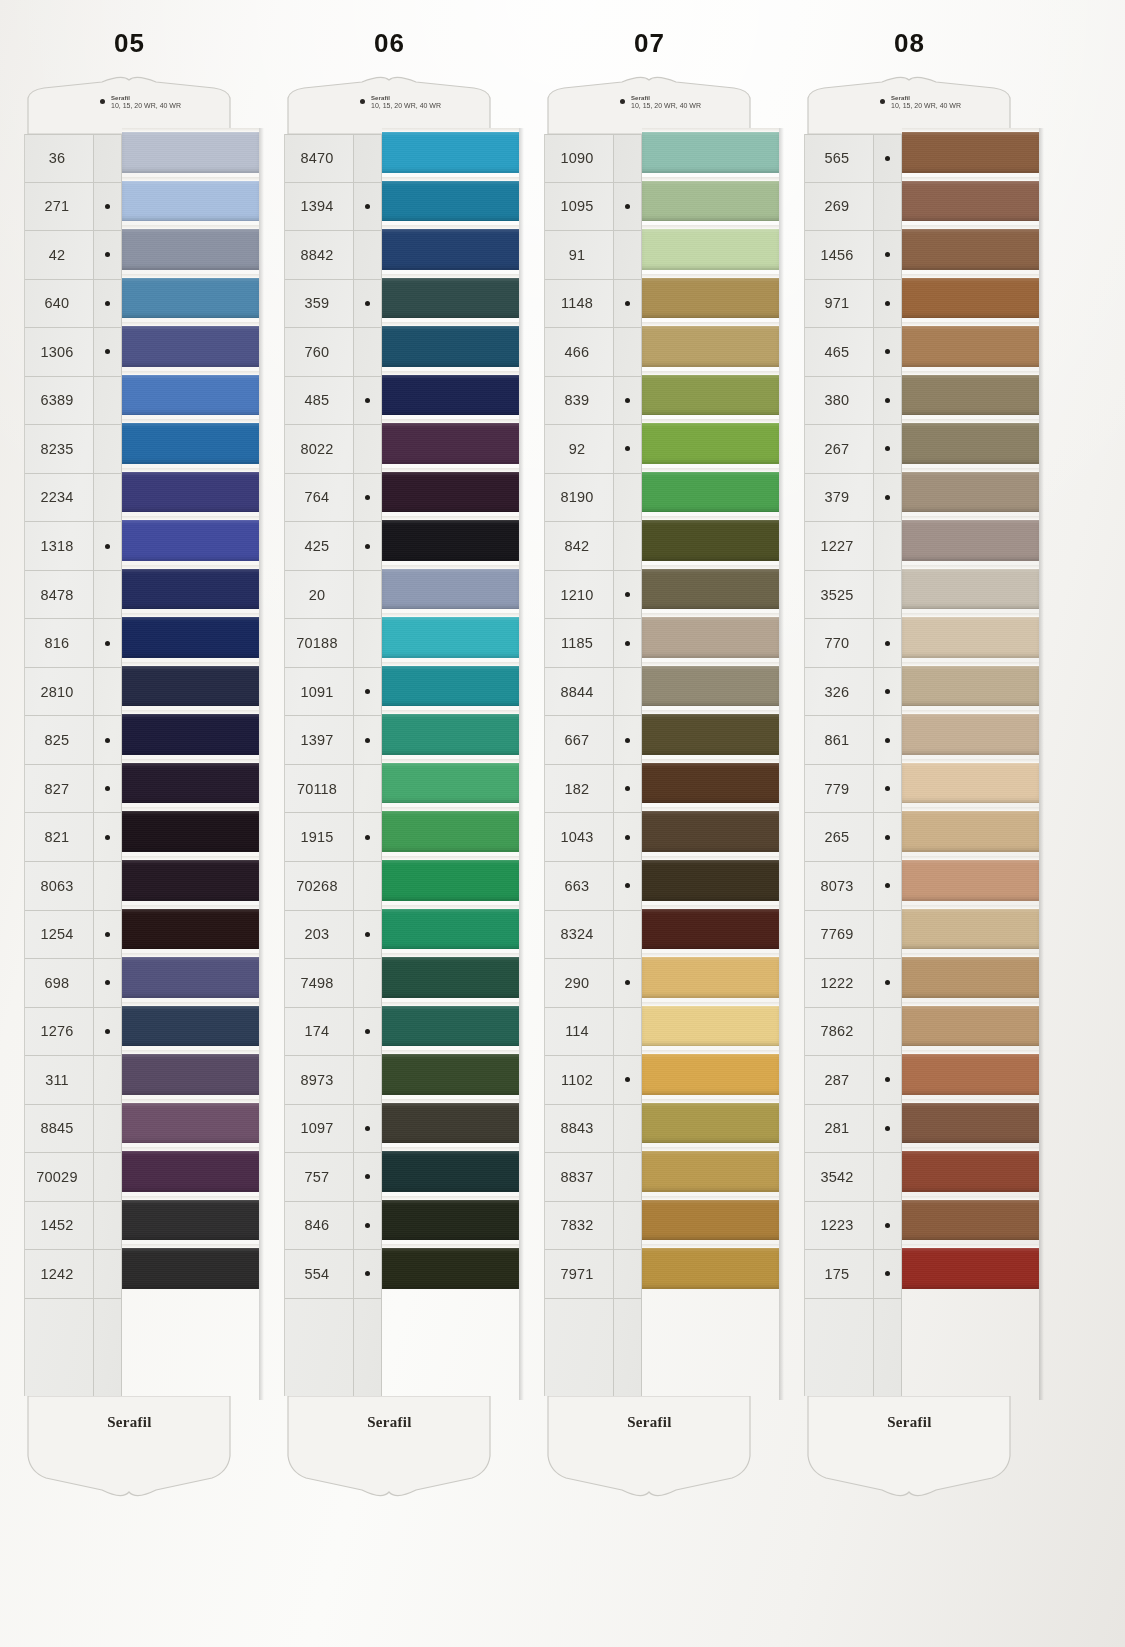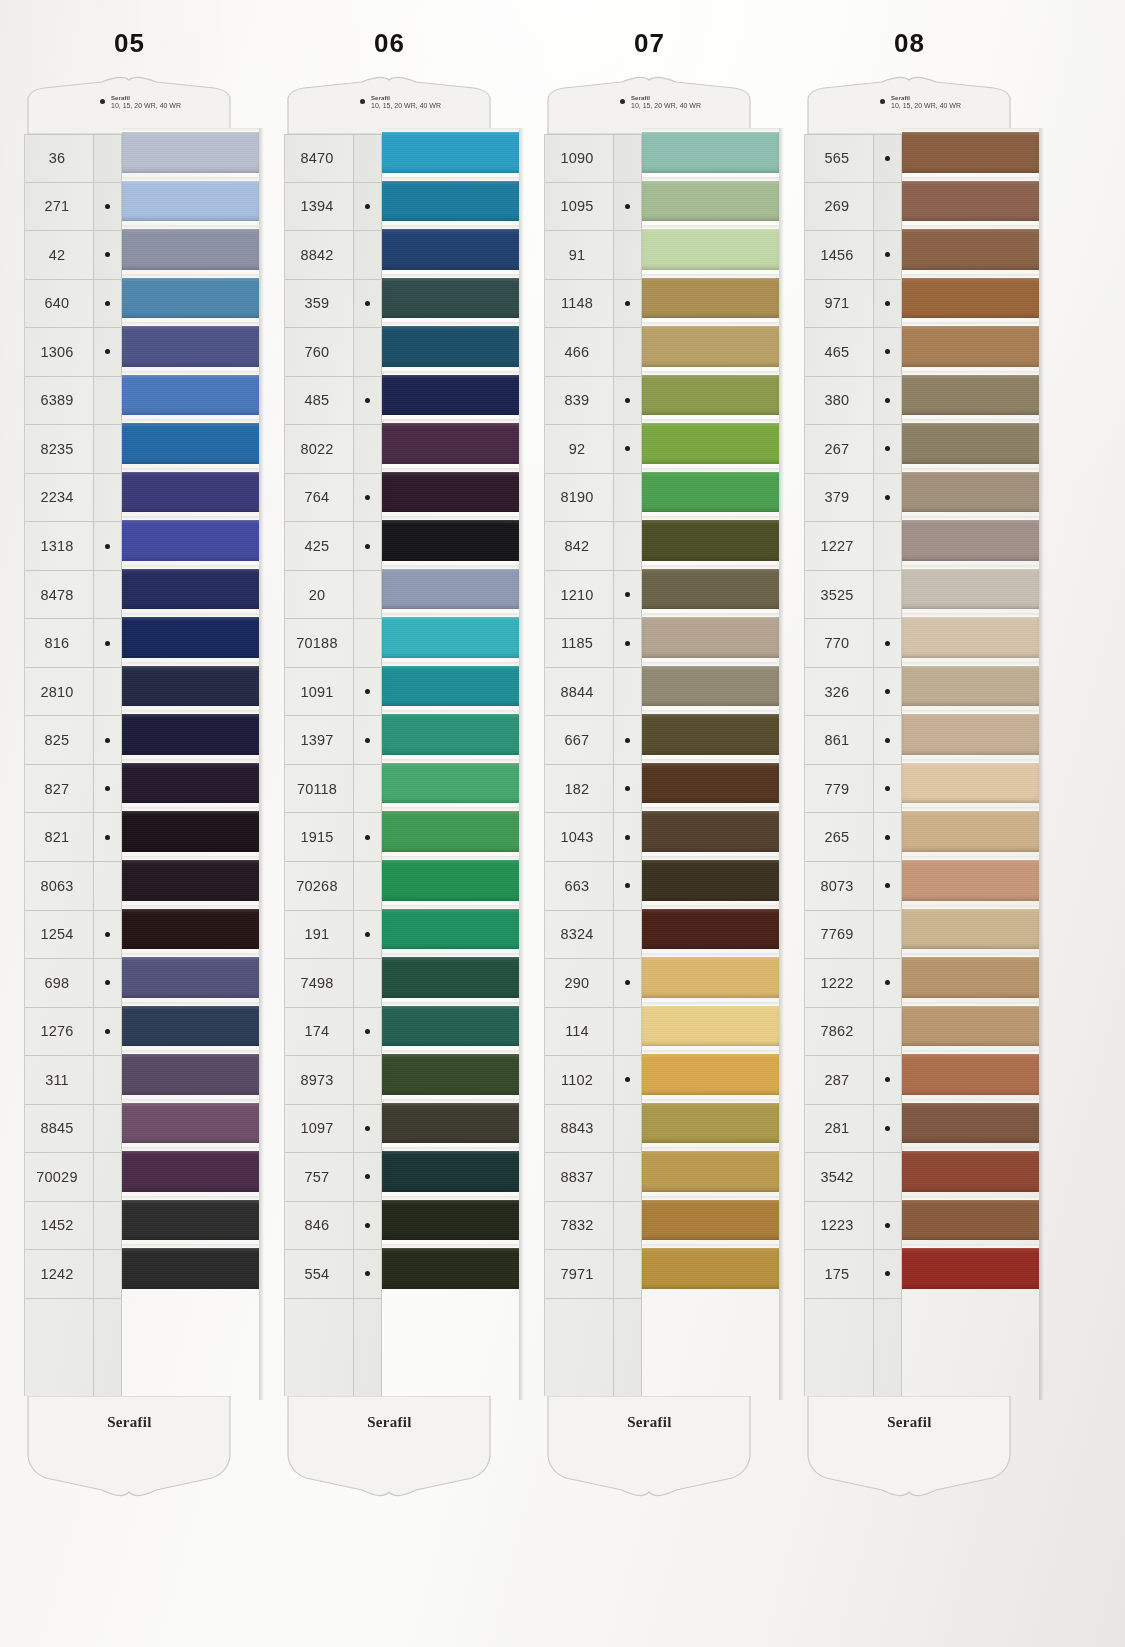--- a/index.html
+++ b/index.html
@@ -552,21 +552,21 @@
           <div class="row-cell">
             <span class="code">70118</span>
           </div>
           <div class="row-cell">
             <span class="code">1915</span>
           </div>
           <div class="row-cell">
             <span class="code">70268</span>
           </div>
           <div class="row-cell">
-            <span class="code">191</span>
+            <span class="code">203</span>
           </div>
           <div class="row-cell">
             <span class="code">7498</span>
           </div>
           <div class="row-cell">
             <span class="code">174</span>
           </div>
           <div class="row-cell">
             <span class="code">8973</span>
           </div>

